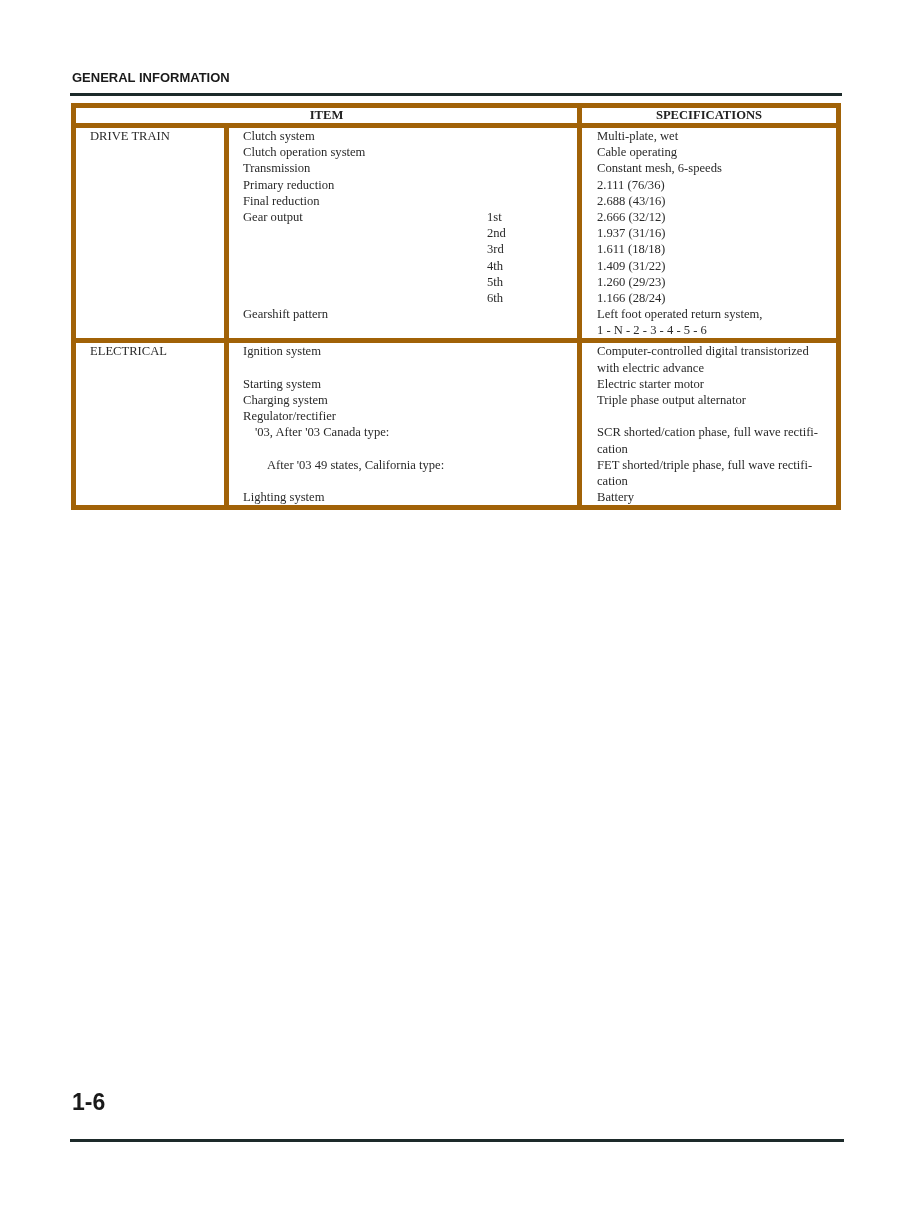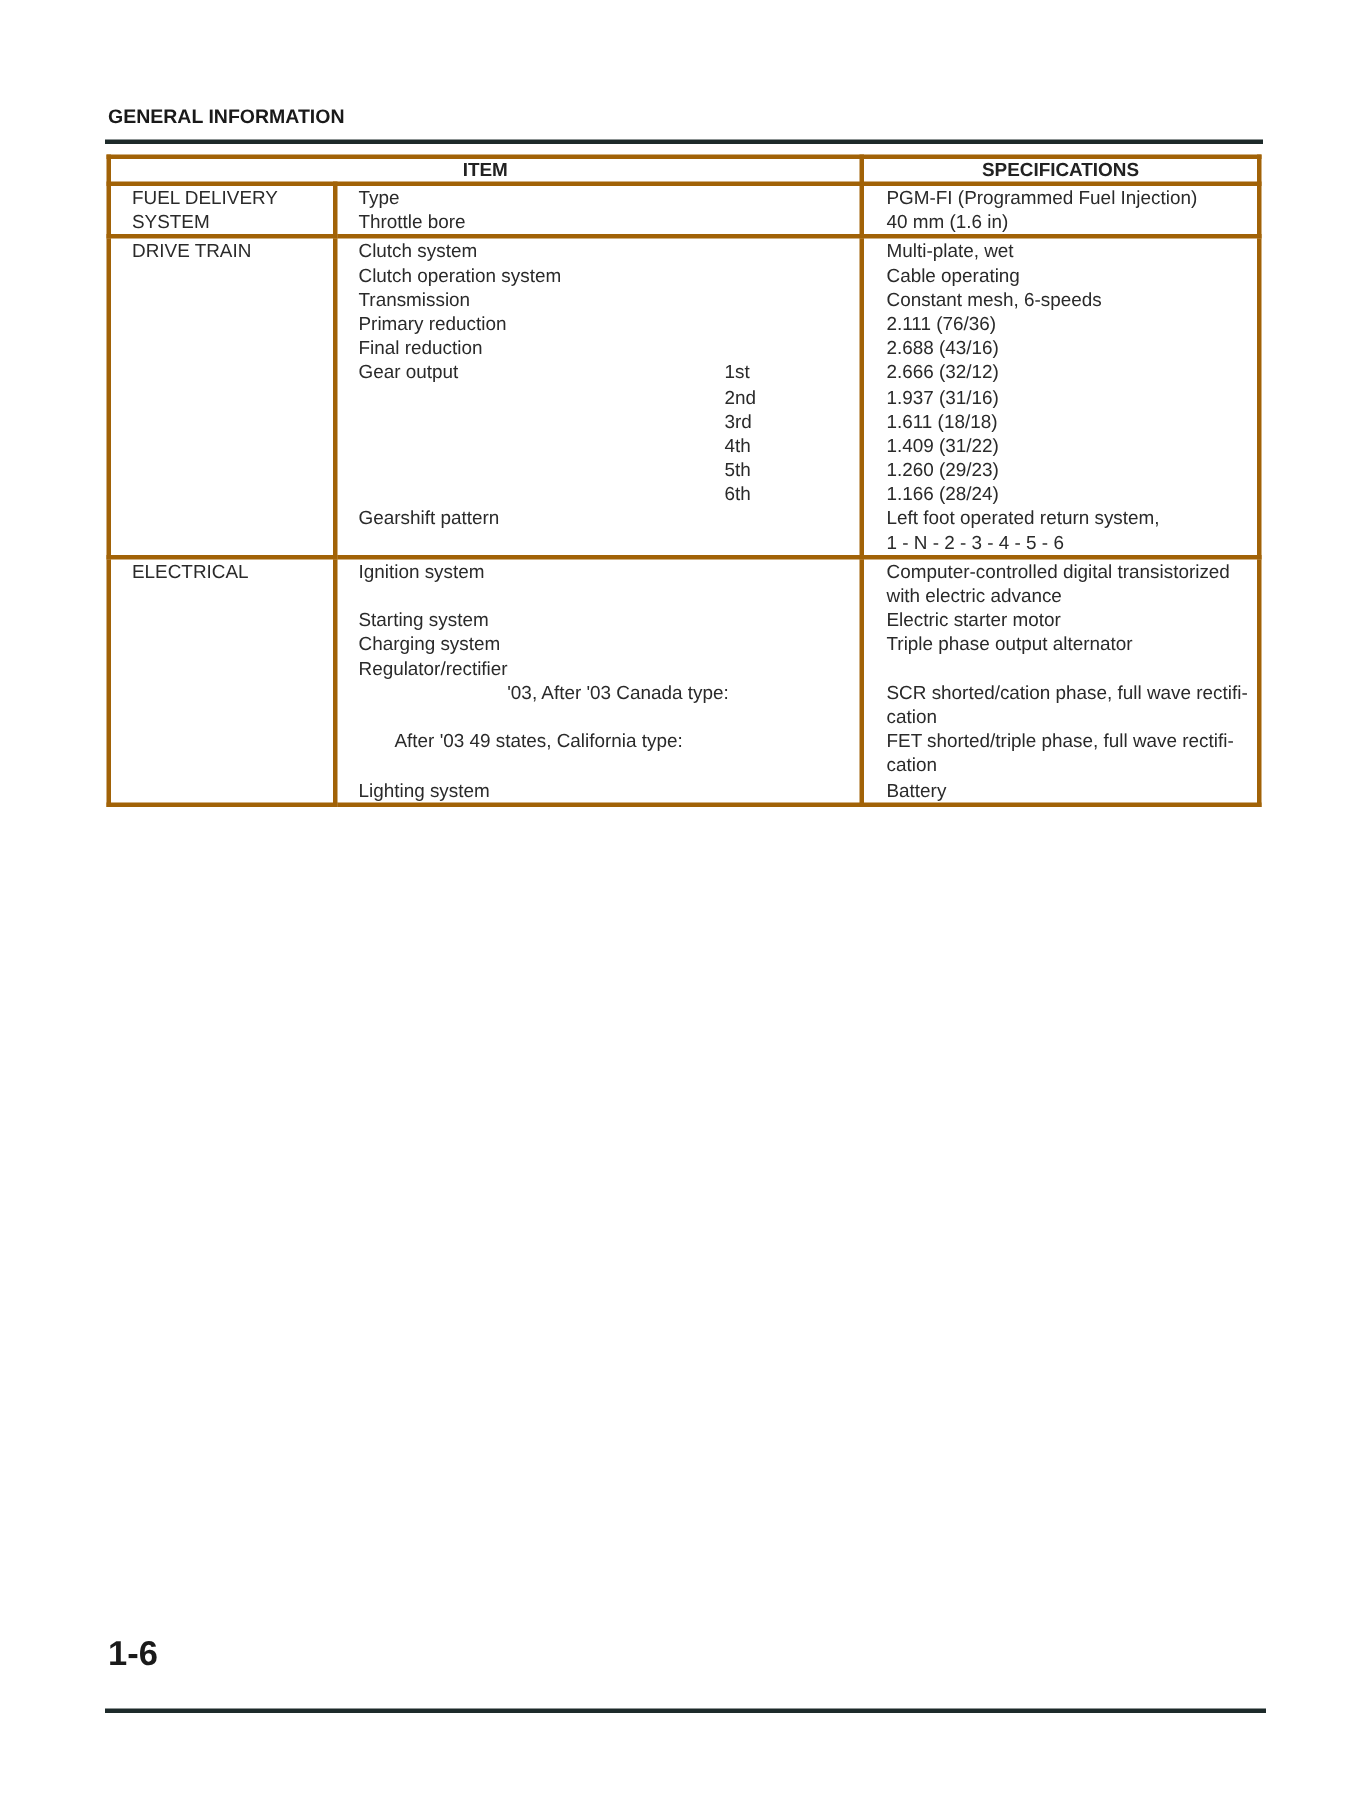--- a/index.html
+++ b/index.html
@@ -3,27 +3,27 @@
 <meta charset="utf-8">
 <style>
   html, body { margin:0; padding:0; background:#ffffff; }
   body { width:905px; height:1208px; position:relative; overflow:hidden;
          font-family:"Liberation Sans", sans-serif; color:#2a2a2a; }
   .title { position:absolute; left:72px; top:70px; font-size:13px; font-weight:bold;
            letter-spacing:0px; color:#1a1a1a; }
   .title-rule { position:absolute; left:70px; top:93px; width:772px; height:3px; background:#1d2a2a; }
   .spec-table { position:absolute; left:71px; top:103px; width:770px;
                 border-collapse:collapse; font-size:12.6px; line-height:16.2px; }
-  .spec-table td, .spec-table th { border:3px solid #a16207; vertical-align:top; padding:0; }
+  .spec-table td, .spec-table th { border:5px solid #a16207; vertical-align:top; padding:0;font-family:Liberation Serif, serif; }
   .spec-table th { font-weight:bold; font-size:12.6px; text-align:center; line-height:15px; color:#222; }
   .col-cat { width:134px; padding-left:14px !important; }
   .col-item { width:334px; padding-left:14px !important; position:relative; }
   .col-spec { padding-left:15px !important; }
   .line { display:block; height:16.2px; white-space:nowrap; }
-  .indent1 { padding-left:12px;text-align:center; }
+  .indent1 { padding-left:12px; }
   .indent2 { padding-left:24px; }
   .gear-row { display:flex; height:16.2px; }
   .gear-row .gl { width:244px; }
   .gear-row .gn { width:40px; }
   .footer-rule { position:absolute; left:70px; top:1139px; width:774px; height:3px; background:#1d2a2a; }
   .page-num { position:absolute; left:72px; top:1089px; font-size:23px; font-weight:bold; color:#1a1a1a; }
 </style>
 </head>
 <body>
 
@@ -31,34 +31,20 @@
 <div class="title-rule"></div>
 
 <table class="spec-table">
   <thead>
     <tr>
       <th colspan="2">ITEM</th>
       <th>SPECIFICATIONS</th>
     </tr>
   </thead>
   <tbody id="tbody">
-      <tr>
-        <td class="col-cat">
-          <span class="line">FUEL DELIVERY</span>
-          <span class="line">SYSTEM</span>
-        </td>
-        <td class="col-item">
-          <span class="line">Type</span>
-          <span class="line">Throttle bore</span>
-        </td>
-        <td class="col-spec">
-          <span class="line">PGM-FI (Programmed Fuel Injection)</span>
-          <span class="line">40 mm (1.6 in)</span>
-        </td>
-      </tr>
       <tr>
         <td class="col-cat">
           <span class="line">DRIVE TRAIN</span>
         </td>
         <td class="col-item">
           <span class="line">Clutch system</span>
           <span class="line">Clutch operation system</span>
           <span class="line">Transmission</span>
           <span class="line">Primary reduction</span>
           <span class="line">Final reduction</span>

